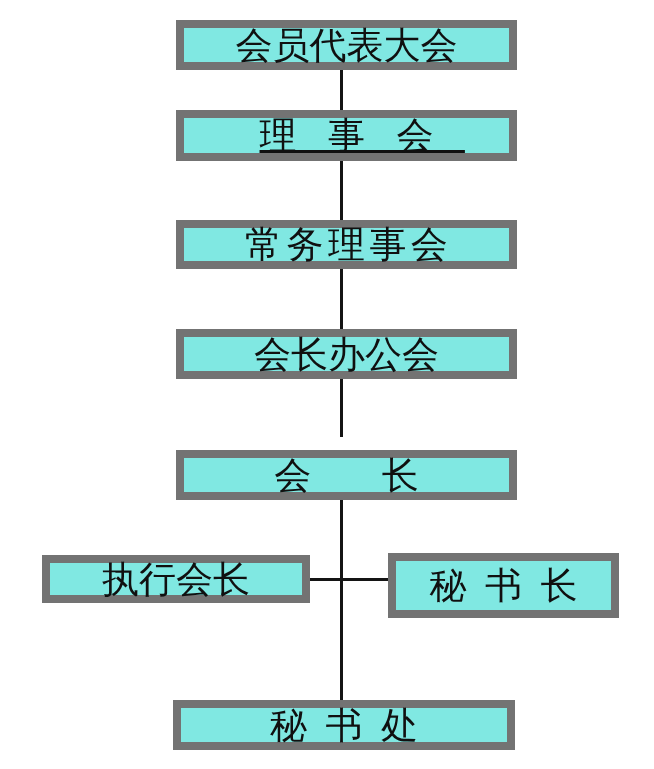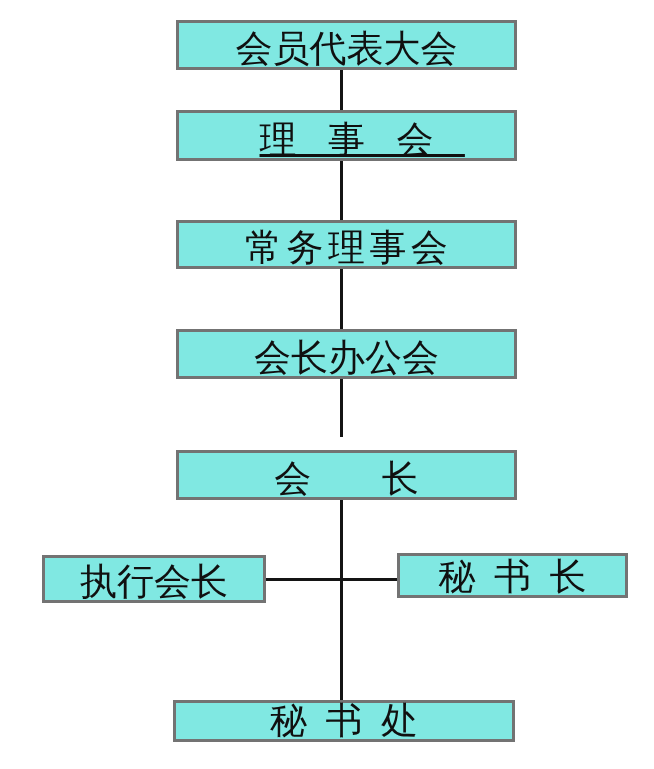--- a/index.html
+++ b/index.html
@@ -12,23 +12,23 @@
     width: 654px;
     height: 769px;
     background: #ffffff;
     font-family: "Liberation Serif", "DejaVu Serif", serif;
     overflow: hidden;
   }
   .node {
     position: absolute;
     box-sizing: border-box;
     background: #80e8e2;
-    border: 3px solid #737373;
+    border: 8px solid #737373;
     display: flex;
-    align-items: flex-end;
+    align-items: center;
     justify-content: center;
     color: #101010;
     font-size: 37px;
     line-height: 1;
     white-space: nowrap;
   }
   .node .lbl { display: inline-block; }
   
   .ls-s  { letter-spacing: 0.12em; padding-left: 0.12em; }
   .ls-m  { letter-spacing: 0.50em; padding-left: 0.50em; }
@@ -37,23 +37,23 @@
   .line {
     position: absolute;
     background: #141414;
   }
   
   #n-assembly    { left: 176px; top:  20px; width: 341px; height: 50px; }
   #n-council     { left: 176px; top: 110px; width: 341px; height: 51px; text-decoration: underline; }
   #n-standing    { left: 176px; top: 220px; width: 341px; height: 49px; }
   #n-office      { left: 176px; top: 329px; width: 341px; height: 50px; }
   #n-president   { left: 176px; top: 437px; width: 341px; height: 50px; margin-top: 13px; }
-  #n-exec        { left:  42px; top: 555px; width: 224px; height: 48px; }
-  #n-secgen      { left: 397px; top: 553px; width: 231px; height: 45px; }
-  #n-secretariat { left: 173px; top: 700px; width: 342px; height: 42px; }
+  #n-exec        { left:  42px; top: 555px; width: 268px; height: 48px; }
+  #n-secgen      { left: 388px; top: 553px; width: 231px; height: 65px; }
+  #n-secretariat { left: 173px; top: 700px; width: 342px; height: 50px; }
   
   #v1 { left: 340px; top:  70px; width: 3px; height:  40px; }
   #v2 { left: 340px; top: 161px; width: 3px; height:  59px; }
   #v3 { left: 340px; top: 269px; width: 3px; height:  60px; }
   #v4 { left: 340px; top: 379px; width: 3px; height:  58px; }
   #v5 { left: 340px; top: 487px; width: 3px; height: 213px; }
   #h1 { left: 266px; top: 578px; width: 146px; height: 3px; }
 </style>
 </head>
 <body>

